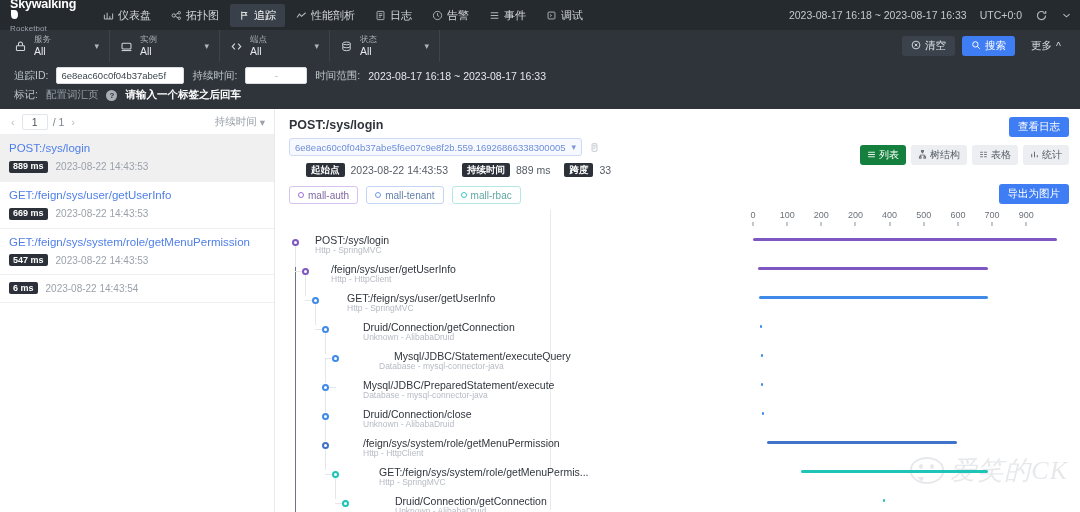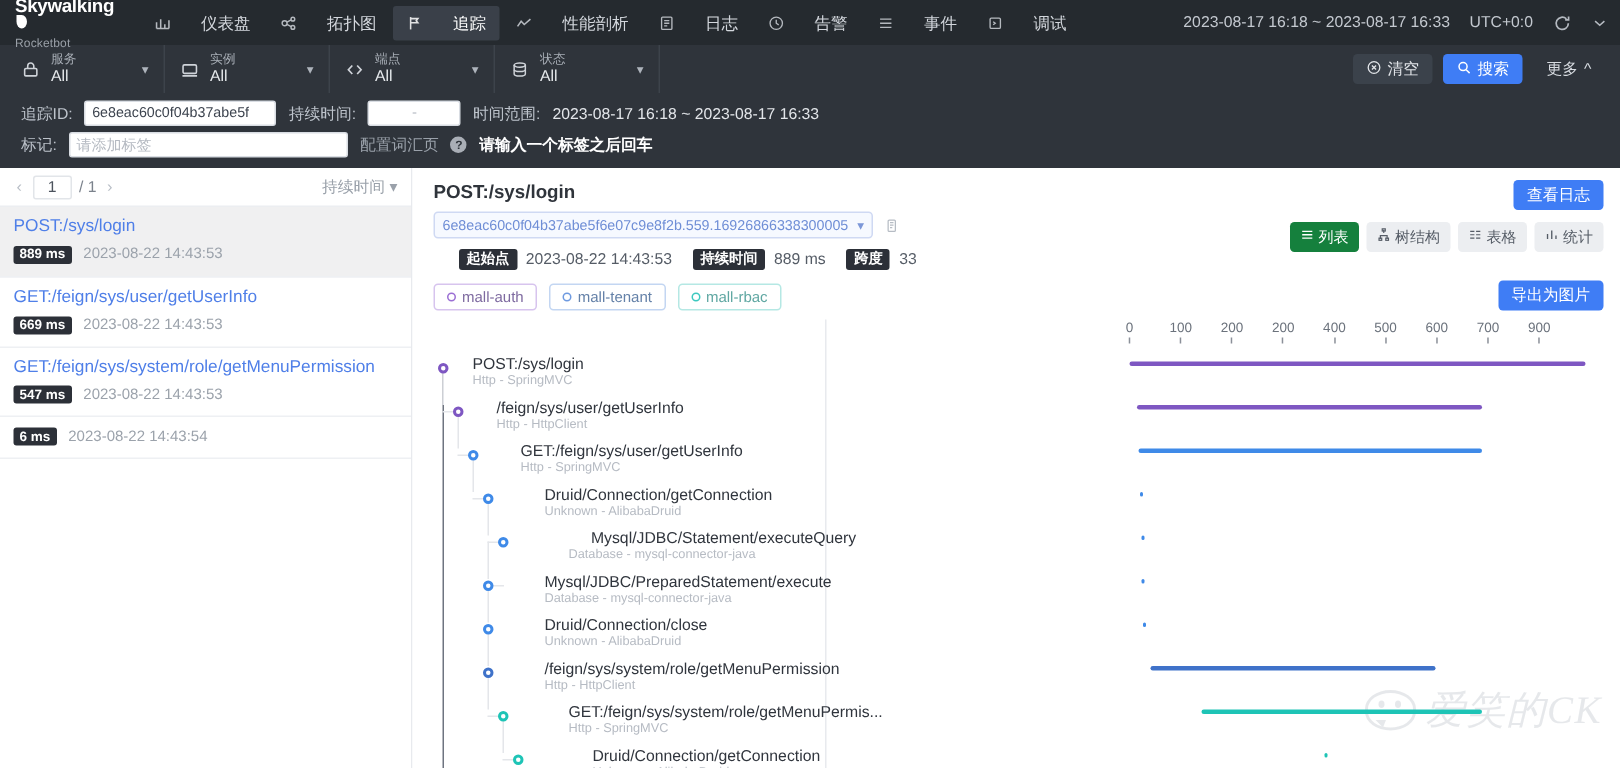--- a/index.html
+++ b/index.html
@@ -19,21 +19,21 @@
   }
   .logo { display: flex; flex-direction: column; justify-content: center; line-height: 1; width: 72px; }
   .logo-main { font-size: 12.5px; font-weight: bold; color: #fff; letter-spacing: -.2px; position: relative; }
   .logo-main .tail {
     display: inline-block; width: 7px; height: 9px; background: #fff;
     border-radius: 0 50% 50% 50%; vertical-align: top; margin-left: 1px;
   }
   .logo-sub { font-size: 8px; color: #9aa0a8; margin-top: 2px; letter-spacing: .1px; }
   .nav-items { display: flex; align-items: center; margin-left: 12px; gap: 2px; }
   .nav-item {
-    display: flex; align-items: center; gap: 20px; padding: 4px 9px;
+    display: flex; align-items: center; gap: 4px; padding: 4px 9px;
     font-size: 11px; color: #d3d7dd; border-radius: 2px; cursor: pointer; white-space: nowrap;
   }
   .nav-item.active { background: #3a4049; color: #fff; }
   .nav-ico { display: inline-block; width: 11px; height: 11px; opacity: .85; }
   .nav-ico svg { display: block; }
   .topnav-right { margin-left: auto; display: flex; align-items: center; gap: 13px; font-size: 10.5px; color: #c4c9d0; }
   .tz { font-size: 10.5px; }
   .ic-btn { cursor: pointer; display: flex; align-items: center; opacity: .9; }
 
   
@@ -355,21 +355,20 @@
       <span class="lbl-f">追踪ID:</span>
       <span class="inp trace">6e8eac60c0f04b37abe5f</span>
       <span class="lbl-f">持续时间:</span>
       <span class="inp dur">-</span>
       <span class="lbl-f">时间范围:</span>
       <span class="range-val">2023-08-17 16:18 ~ 2023-08-17 16:33</span>
     </div>
 
     <div class="filter-row3">
       <span class="lbl-f">标记:</span>
-      <span class="inp tag">请添加标签</span>
       <span class="link-cfg">配置词汇页</span>
       <span class="qmark">?</span>
       <span class="hint">请输入一个标签之后回车</span>
     </div>
   </div>
 
   <div class="body">
 
     <div class="left">
       <div class="lh">

